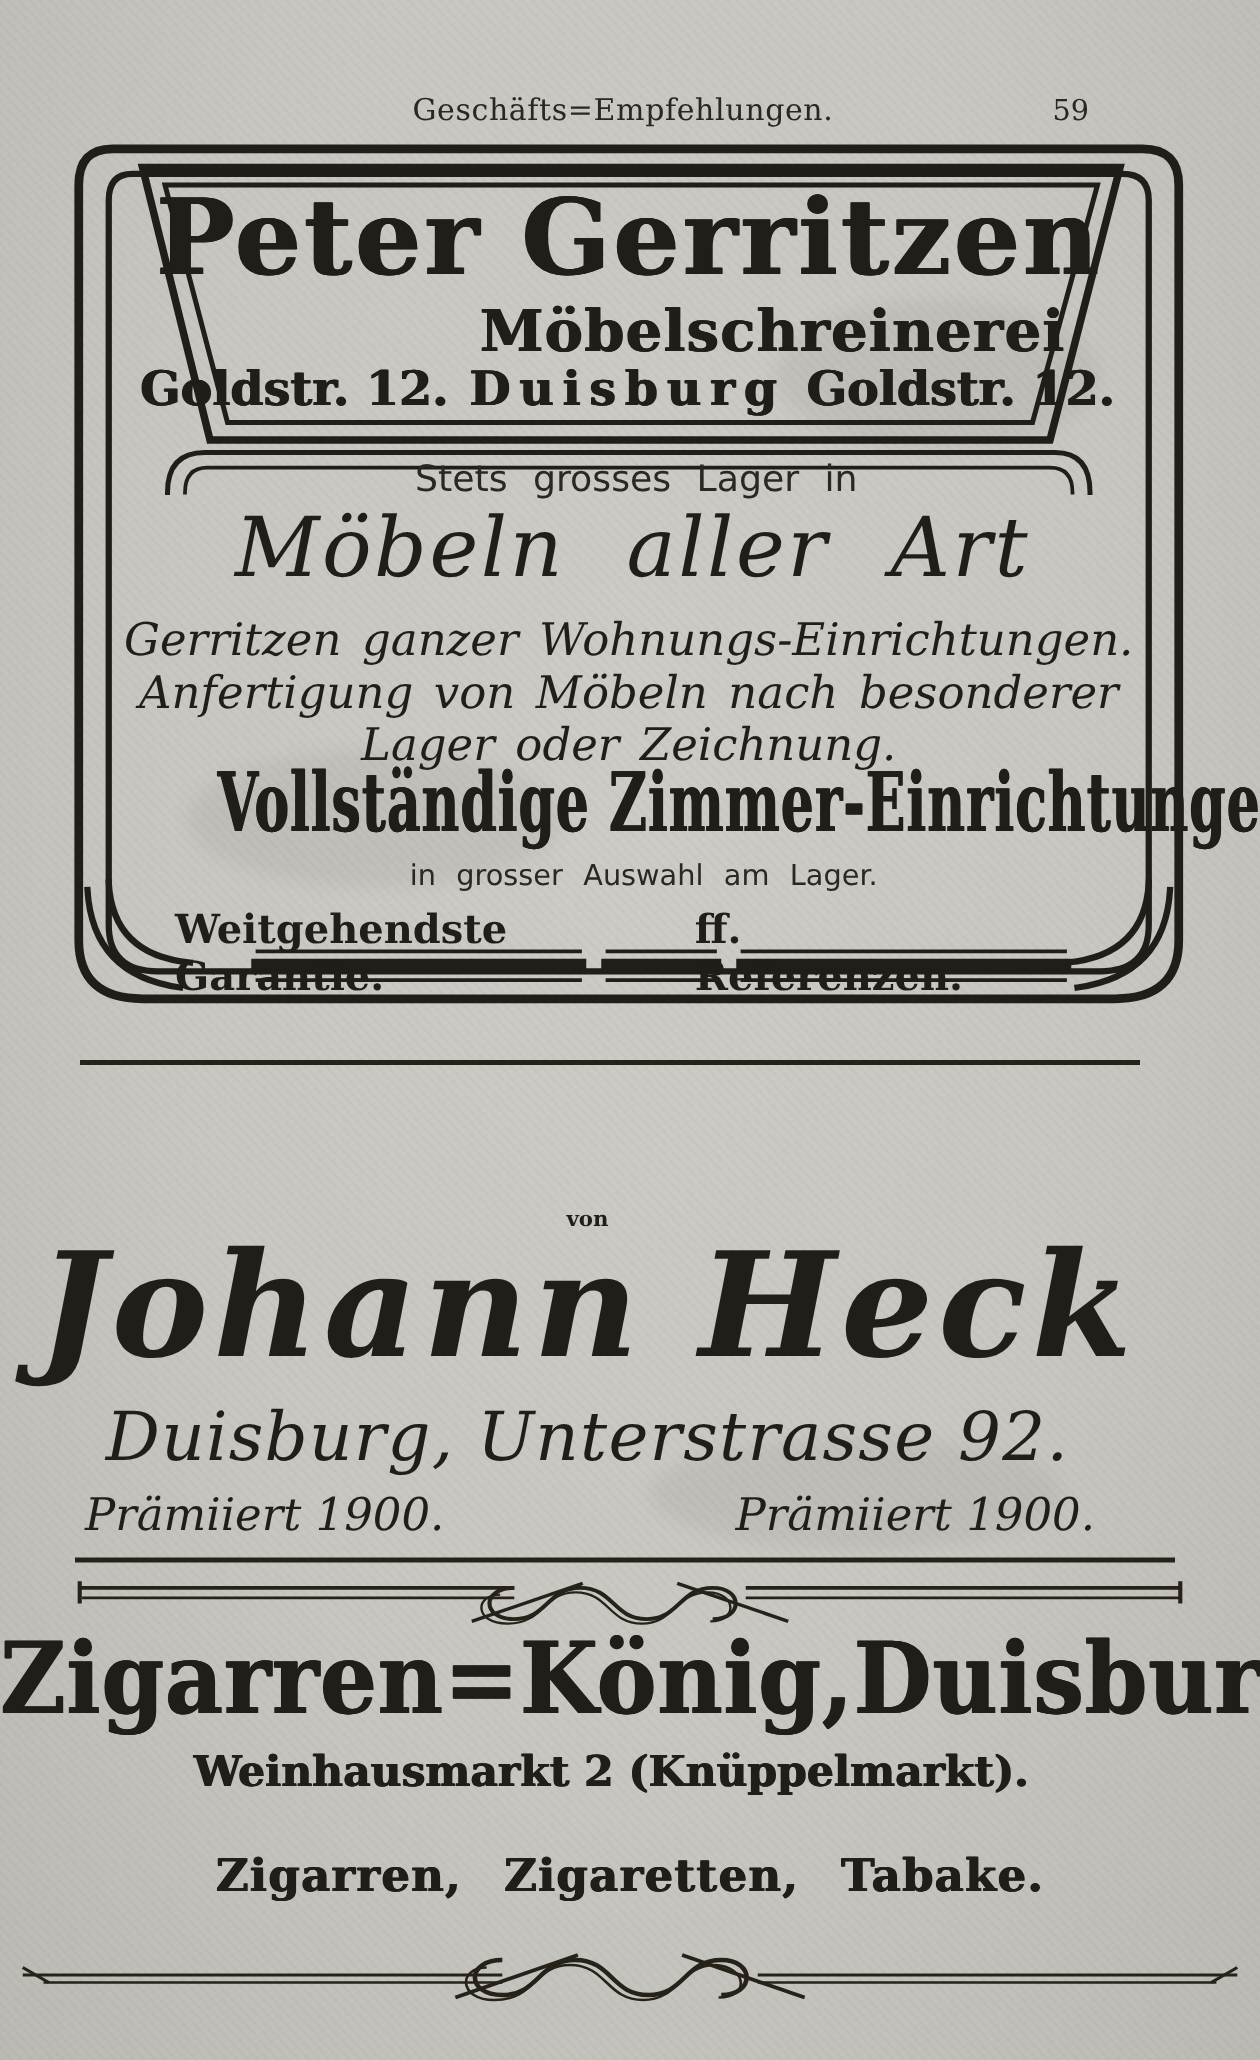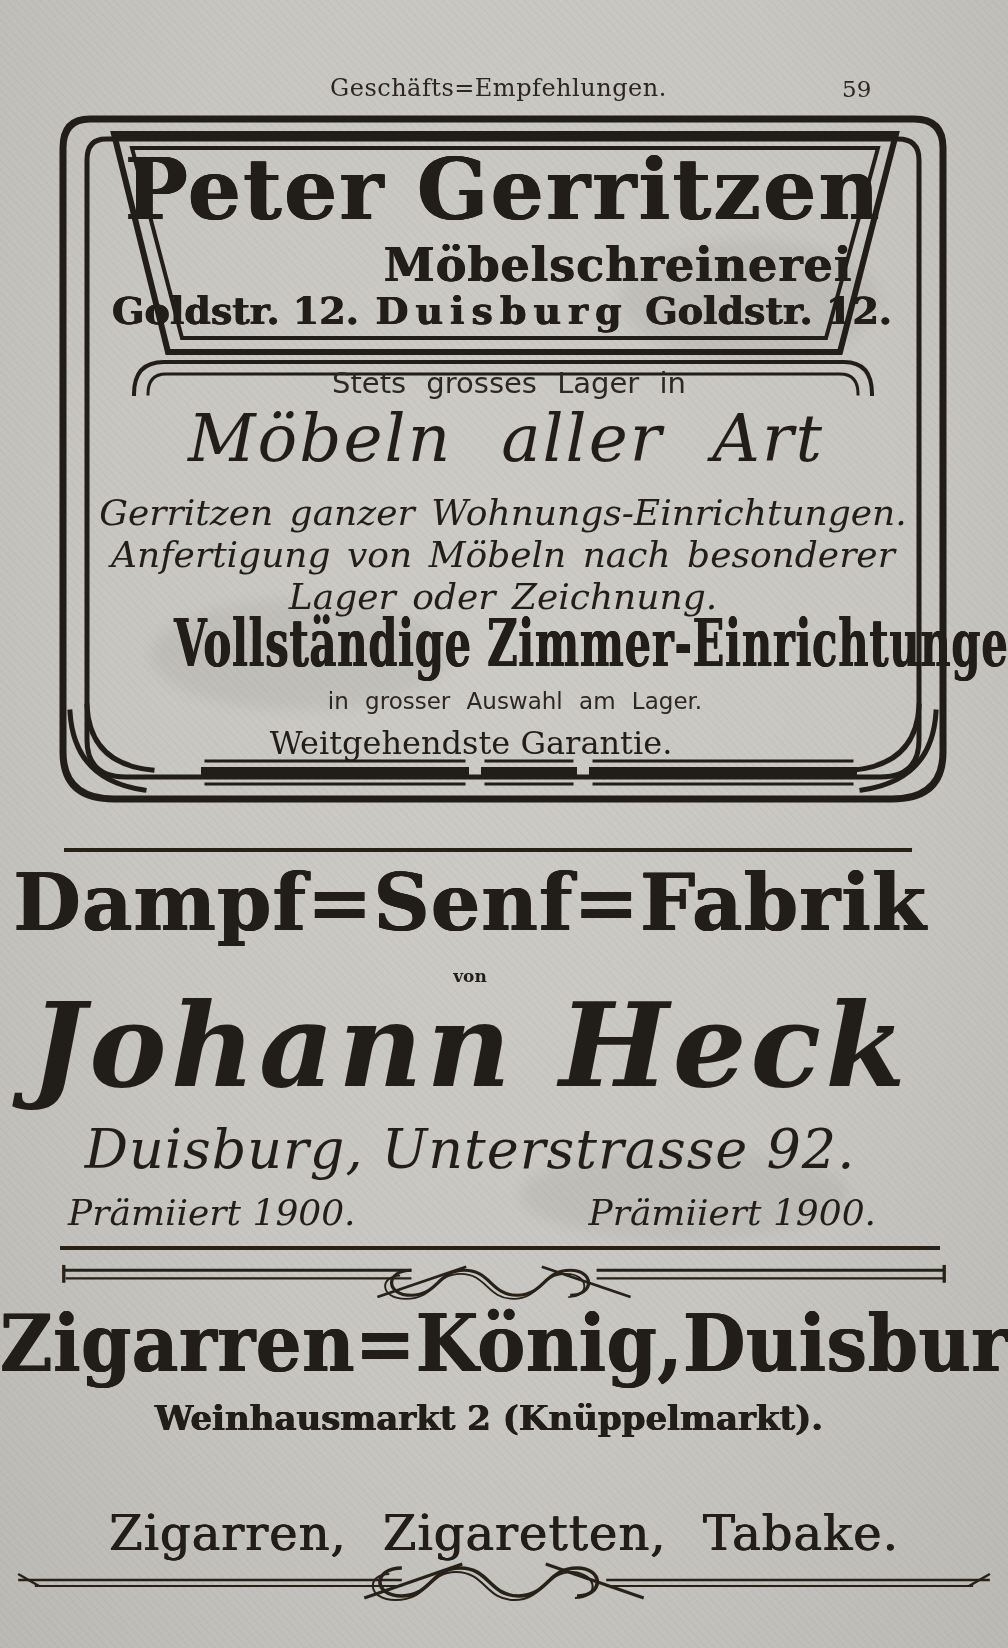--- a/index.html
+++ b/index.html
@@ -26,21 +26,21 @@
   .ad1-trade{top:126px; left:230px; right:0; font-size:46px; font-weight:700; letter-spacing:1px;}
   .ad1-addr{position:absolute; top:176px; left:56px; right:58px; display:flex; justify-content:space-between; font-size:38px; font-weight:700;}
   .ad1-addr .city{letter-spacing:7px;}
   .ad1-intro{top:254px; left:12px; font-family:"DejaVu Sans",sans-serif; font-size:29px; word-spacing:11px; color:#2b2722;}
   .ad1-headline{top:292px; left:6px; font-style:italic; font-size:66px; word-spacing:26px; letter-spacing:2px; line-height:1.05;}
   .ad1-lines{top:380px; left:0; font-style:italic; font-size:36px; line-height:1.17; word-spacing:5px;}
   .ad1-sub{top:502px; left:10px;}
   .ad1-sub .condensed{display:inline-block; transform:scale(0.80,1.26); transform-origin:50% 60%;
      font-weight:700; font-size:52px; letter-spacing:1px; white-space:nowrap;}
   .ad1-subnote{top:576px; left:24px; font-family:"DejaVu Sans",sans-serif; font-size:23px; word-spacing:9px; color:#2b2722;}
-  .ad1-foot{position:absolute; top:612px; left:84px; right:148px; display:flex; justify-content:center; font-size:32px;}
+  .ad1-foot{position:absolute; top:612px; left:84px; right:148px; display:flex; justify-content:flex-end; font-size:32px;font-weight:bold;}
   
   .rule{position:absolute; background:#262219; height:4px;}
   .rule1{top:848px; left:64px; width:848px;}
   .rule2{top:1246px; left:60px; width:880px;}
   .divider{position:absolute;}
   .div-mid{top:1256px; left:60px; width:888px; height:50px;}
   .div-bot{top:1552px; left:14px; width:980px; height:56px;}
   
   .ad2-title{top:856px; font-size:78px; font-weight:700; letter-spacing:1px; line-height:1.2;}
   .shift{position:relative; left:-34px;}
@@ -50,21 +50,21 @@
   .ad2-awards{position:absolute; top:1192px; left:68px; right:132px; display:flex; justify-content:space-between;
      font-style:italic; font-size:36px;}
   
   .ad3-title{top:1300px; font-size:72px; font-weight:700; letter-spacing:0.5px;}
   .ad3-title .stretch{display:inline-block; transform:scale(1,1.1); transform-origin:center;}
   .ad3-addr{top:1398px; font-size:34px; font-weight:700; left:-30px;}
   .tram{position:absolute; top:1442px; left:62px; right:66px; display:flex; align-items:center; gap:14px;}
   .tram-rule{height:9px; border-top:2.5px solid #262219; border-bottom:2.5px solid #262219; flex:1 1 0;}
   .tram-rule.r{flex-grow:1.15;}
   .tram-text{font-size:27px; letter-spacing:1px; word-spacing:7px; white-space:nowrap; color:#262219;}
-  .ad3-products{top:1480px; font-size:48px; font-weight:400; word-spacing:20px; letter-spacing:1px;margin-top:25px;}
+  .ad3-products{top:1480px; font-size:36px; font-weight:700; word-spacing:20px; letter-spacing:1px;}
   
   .smudge{position:absolute; border-radius:50%; filter:blur(7px); background:#4a463f; opacity:0.07;}
 </style>
 </head>
 <body>
 
 <div class="page">
 
   <div class="smudge" style="top:240px;left:620px;width:260px;height:120px;"></div>
   <div class="smudge" style="top:600px;left:150px;width:300px;height:110px;"></div>
@@ -120,29 +120,27 @@
         <div>Gerritzen ganzer Wohnungs-Einrichtungen.</div>
         <div>Anfertigung von Möbeln nach besonderer</div>
         <div>Lager oder Zeichnung.</div>
       </div>
       <div class="c ad1-sub">
         <span class="condensed heavy">Vollständige Zimmer-Einrichtungen</span>
       </div>
       <div class="c ad1-subnote">in grosser Auswahl am Lager.</div>
       <div class="ad1-foot">
         <span>Weitgehendste Garantie.</span>
+        <span>ff. Referenzen.</span>
       </div>
     </div>
   </section>
 
   <div class="rule rule1"></div>
 
-  <div class="abs c ad2-title">
-    <span class="shift heavy">Dampf=Senf=Fabrik</span>
-  </div>
   <div class="abs c ad2-von">
     <span class="shift">von</span>
   </div>
   <div class="abs c ad2-name">
     <span class="shift">Johann Heck</span>
   </div>
   <div class="abs c ad2-addr">
     <span class="shift">Duisburg, Unterstrasse 92.</span>
   </div>
   <div class="ad2-awards">

